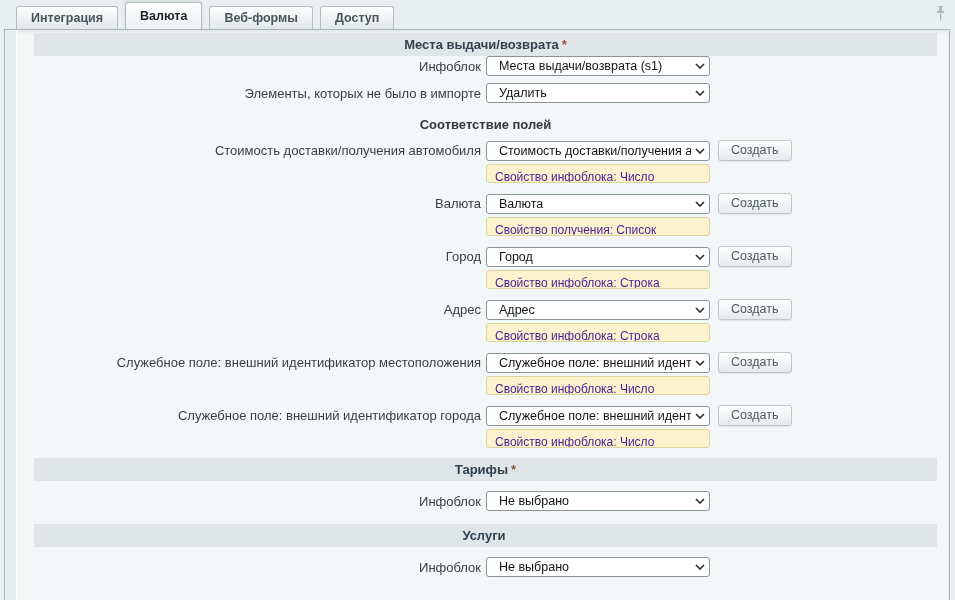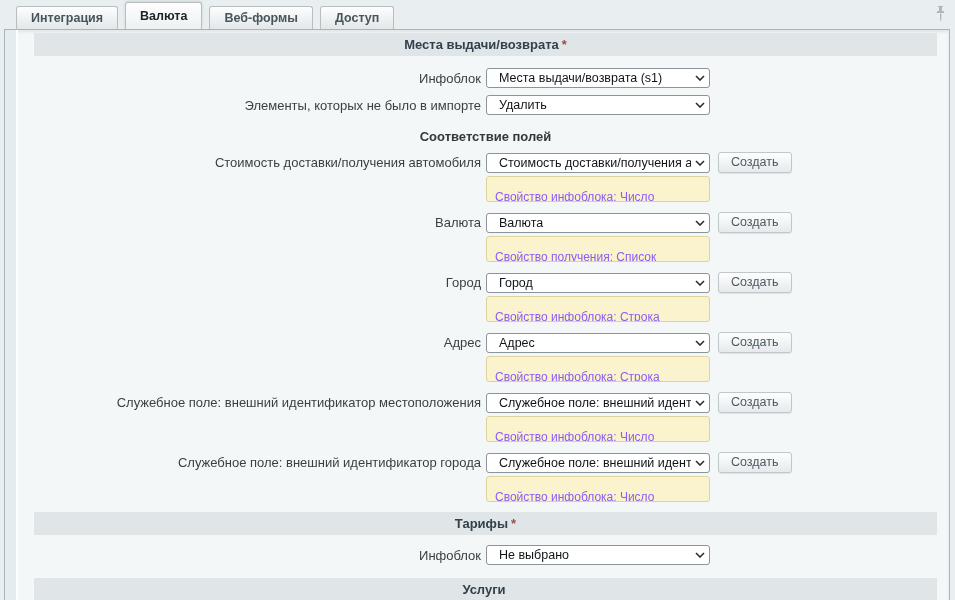--- a/index.html
+++ b/index.html
@@ -48,21 +48,21 @@
     background:#e5ecef; border-right:2px solid #ffffff;
   }
   .form { margin-left:15px; padding:3px 12px 0 14px; }
   
   .band {
     height:23px; line-height:23px;
     background:#e0e6e8;
     text-align:center; font-weight:bold; font-size:13px; color:#32414b;
   }
   .band .req { color:#9e4a44; margin-left:3px; font-weight:bold; }
-  .band-1 { margin-bottom:12px; }
+  .band-1 { margin-bottom:0; }
   .band-2 { margin-top:6px; margin-bottom:10px; }
   .band-3 { margin-top:13px; margin-bottom:10px; }
   .subheader {
     margin-top:14px; margin-bottom:8px;
     height:15px; line-height:15px;
     text-align:center; font-weight:bold; font-size:13px; color:#33383b;
   }
   
   .frow { display:flex; align-items:center; margin-bottom:7px; }
   .frow.tight  { margin-bottom:3px; }
@@ -94,24 +94,24 @@
     padding:0 12px;
     background:linear-gradient(#fefefe,#e6eaec);
     border:1px solid #bfc7ca; border-radius:3px;
     font-family:"Liberation Sans", sans-serif;
     font-size:12.5px; color:#4e5a61;
     box-shadow:0 1px 1px rgba(0,0,0,.08);
     cursor:pointer; white-space:nowrap;
   }
   .badge {
     width:224px; height:19px; line-height:17px;
-    padding:12px 8px;
+    padding:4px 8px;
     background:#faf3cd;
     border:1px solid #dcd49e; border-radius:3px;
-    font-size:12px; color:#8b5cf6;
+    font-size:12px; color:#4c1d95;
     white-space:nowrap; overflow:hidden;
   }
 </style>
 </head>
 <body>
 
 <div class="tabbar">
   <div class="tab">Интеграция</div>
   <div class="tab active">Валюта</div>
   <div class="tab">Веб-формы</div>

